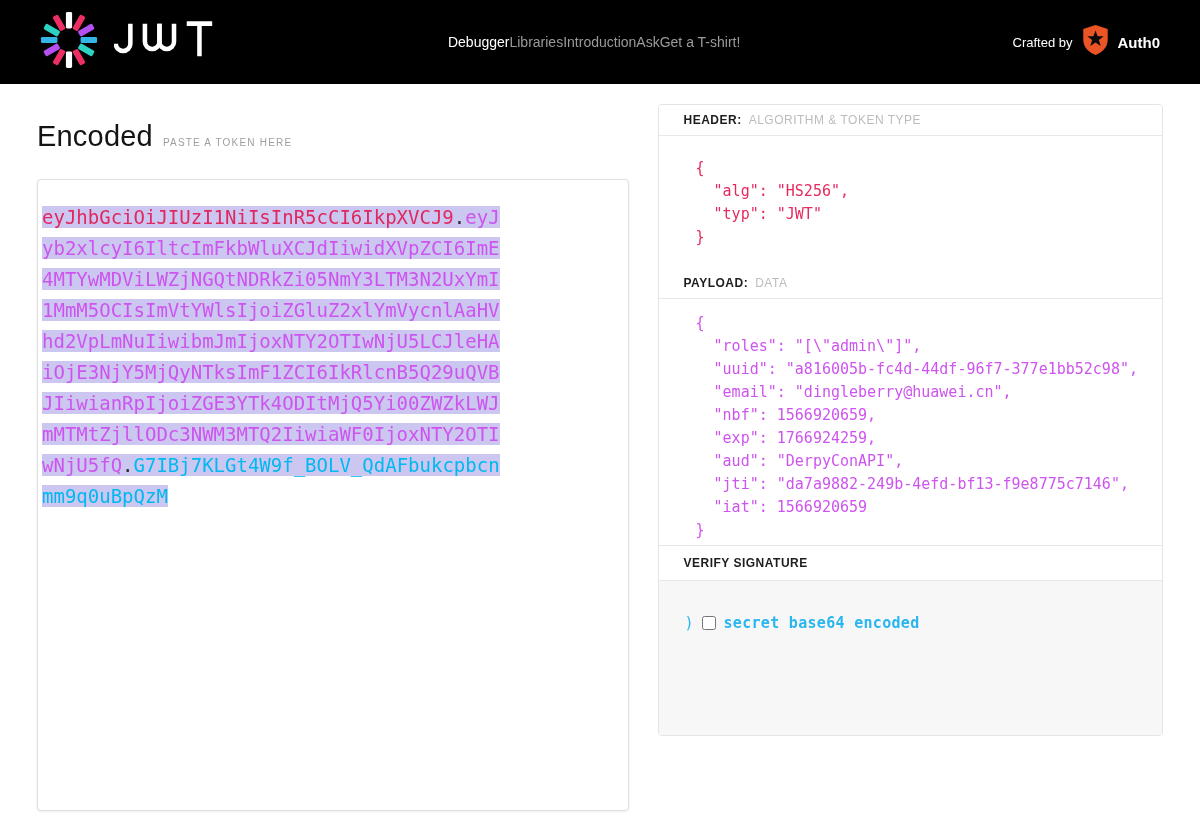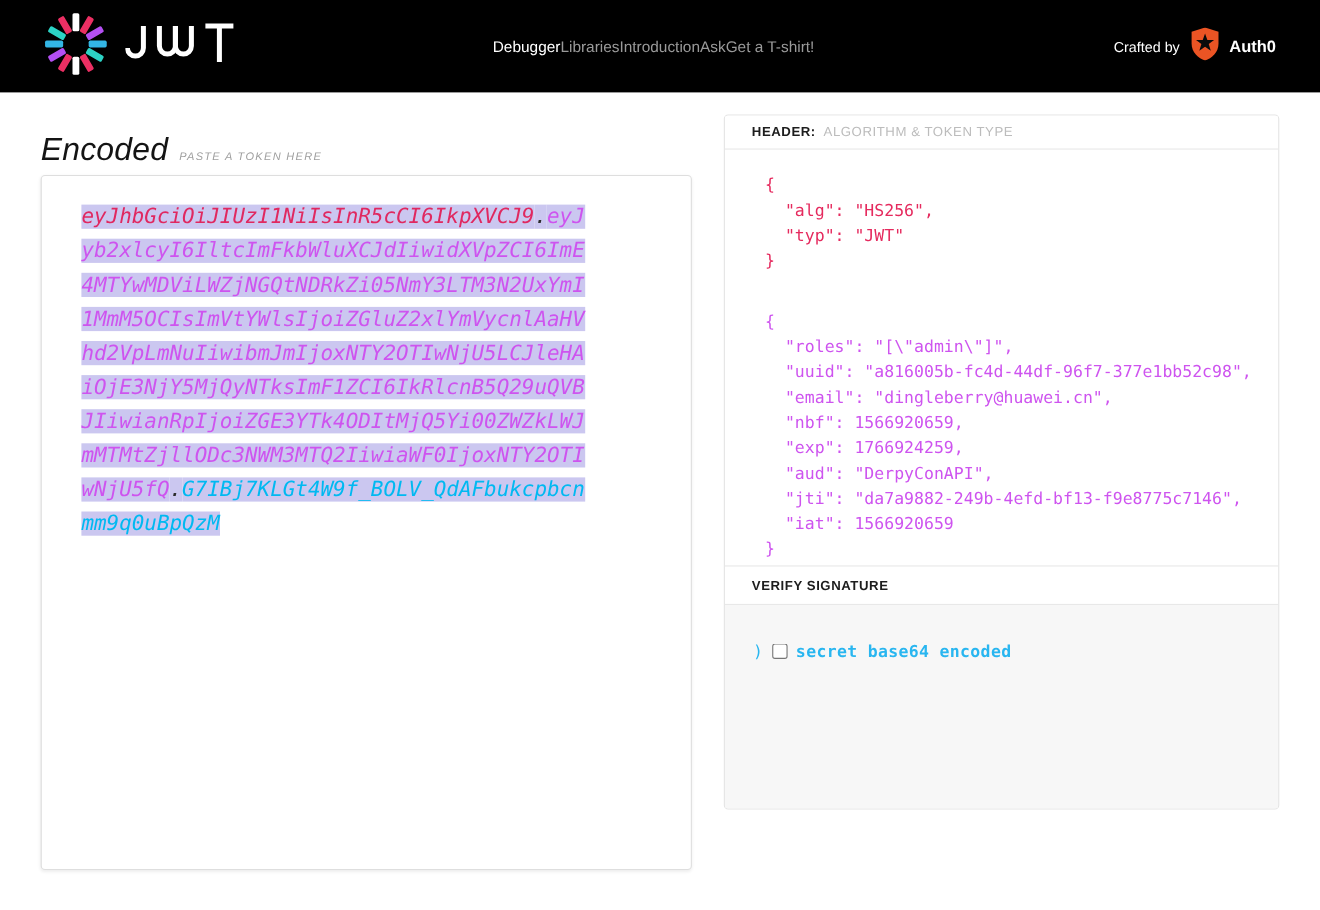--- a/index.html
+++ b/index.html
@@ -18,32 +18,32 @@
   .brand { display:flex; align-items:center; gap:16px; cursor:pointer; }
   .nav-links { display:flex; align-items:flex-end; position:absolute; left:50%; transform:translateX(-52%); }
   .nav-link { font-size:14px; color:#9a9a9a; cursor:pointer; }
   .nav-link.active { color:#ffffff; }
   .crafted { display:flex; align-items:center; gap:9px; }
   .crafted-label { color:#ffffff; font-size:13px; }
   .auth0-name { color:#ffffff; font-size:15px; font-weight:bold; }
 
   
   .main { padding:0 37px; display:flex; gap:29px; }
-  .col-left  { width:658px;font-style:italic; }
+  .col-left  { width:658px; }
   .col-right { width:551px; }
   .heading-row { margin-top:36px; height:39px; display:flex; align-items:baseline; }
   .heading { font-size:29px; color:#141414; letter-spacing:0.2px; }
   .heading-sub { font-size:10px; color:#9e9e9e; letter-spacing:1.2px; margin-left:10px; }
 
   
   .token-box {
-    height:632px;
+    margin-top:20px; height:632px;
     border:1px solid #dedede; border-radius:4px;
     background:#fff; box-shadow:0 1px 3px rgba(0,0,0,0.07);
-    padding:22px 36px; cursor:text;
+    padding:22px 4px; cursor:text;
   }
   .token {
     font-family:"DejaVu Sans Mono", monospace;
     font-size:19px; line-height:31px;
     width:40.3ch; word-break:break-all;
   }
   .token span { background:#cbc7f0; }
   .tok-header    { color:#e02860; }
   .tok-dot       { color:#2b2b2b; }
   .tok-payload   { color:#ce54ef; }
@@ -178,20 +178,24 @@
         <span class="lab">HEADER:</span>
         <span class="sub">ALGORITHM &amp; TOKEN TYPE</span>
       </div>
       <div class="codeblock cb-header">
         <pre>{
   "alg": "HS256",
   "typ": "JWT"
 }</pre>
       </div>
 
+      <div class="strip h30">
+        <span class="lab">PAYLOAD:</span>
+        <span class="sub">DATA</span>
+      </div>
       <div class="codeblock cb-payload">
         <pre>{
   "roles": "[\"admin\"]",
   "uuid": "a816005b-fc4d-44df-96f7-377e1bb52c98",
   "email": "dingleberry@huawei.cn",
   "nbf": 1566920659,
   "exp": 1766924259,
   "aud": "DerpyConAPI",
   "jti": "da7a9882-249b-4efd-bf13-f9e8775c7146",
   "iat": 1566920659

